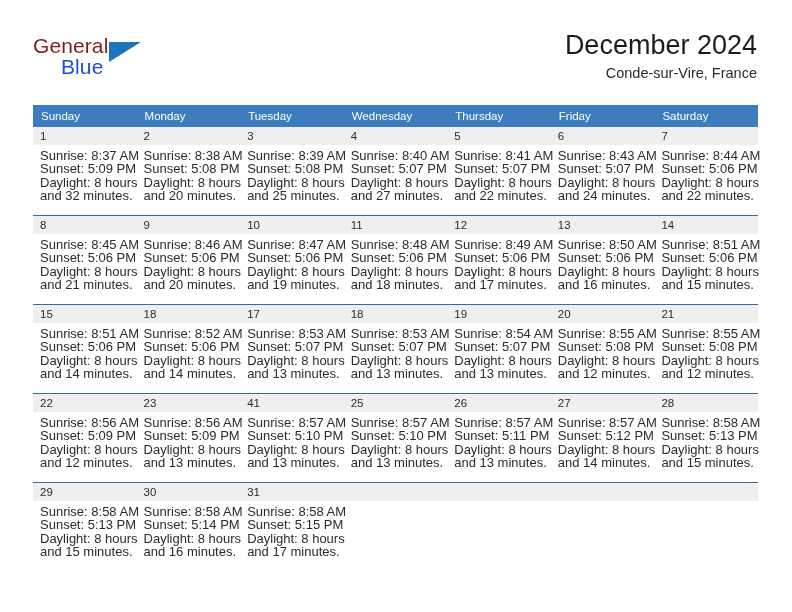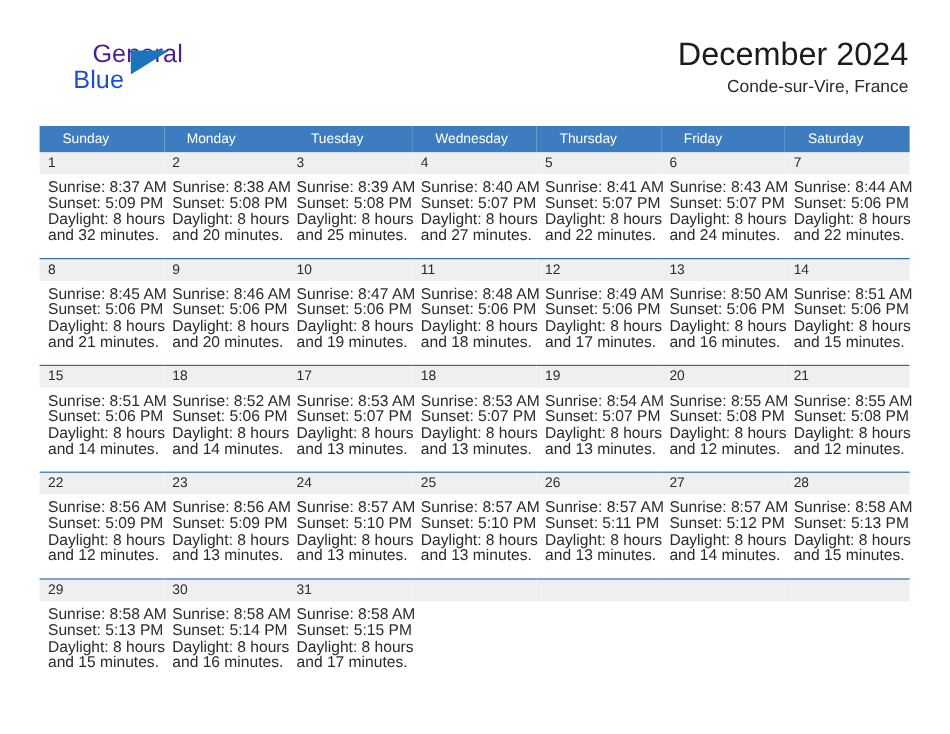--- a/index.html
+++ b/index.html
@@ -34,25 +34,24 @@
     left: 33px;
     top: 34px;
     width: 180px;
     height: 52px;
   }
   .brand-general {
     position: absolute;
     left: 0;
     top: 0;
     font-size: 21px;
-    color: #4c1d95;
+    color: #7f1d1d;
     letter-spacing: 0.1px;
     line-height: 24px;
     font-family: "Liberation Sans", sans-serif;
-    margin-left: 44px;
   }
   .brand-blue {
     position: absolute;
     left: 28px;
     top: 21px;
     font-size: 21px;
     color: #1d4ed8;
     letter-spacing: 0.1px;
     line-height: 24px;
     font-family: "Liberation Sans", sans-serif;
@@ -96,21 +95,21 @@
     width: 725px;
     border-collapse: collapse;
     table-layout: fixed;
   }
   .calendar th {
     background: #3d7dbf;
     color: #ffffff;
     font-size: 11.5px;
     font-weight: normal;
     text-align: left;
-    padding: 5px 0 5px 19px;
+    padding: 5px 0 5px 8px;
     height: 11px;
     border: none;
   }
   .calendar td {
     vertical-align: top;
     padding: 0;
     border: none;
     width: 103.57px;
   }
   .week-row > td {
@@ -432,21 +431,21 @@
               <div class="details">
                 <div>Sunrise: 8:56 AM</div>
                 <div>Sunset: 5:09 PM</div>
                 <div>Daylight: 8 hours</div>
                 <div>and 13 minutes.</div>
               </div>
             </div>
           </td>
           <td>
             <div class="cell-inner">
-              <div class="daynum">24</div>
+              <div class="daynum">41</div>
               <div class="details">
                 <div>Sunrise: 8:57 AM</div>
                 <div>Sunset: 5:10 PM</div>
                 <div>Daylight: 8 hours</div>
                 <div>and 13 minutes.</div>
               </div>
             </div>
           </td>
           <td>
             <div class="cell-inner">

